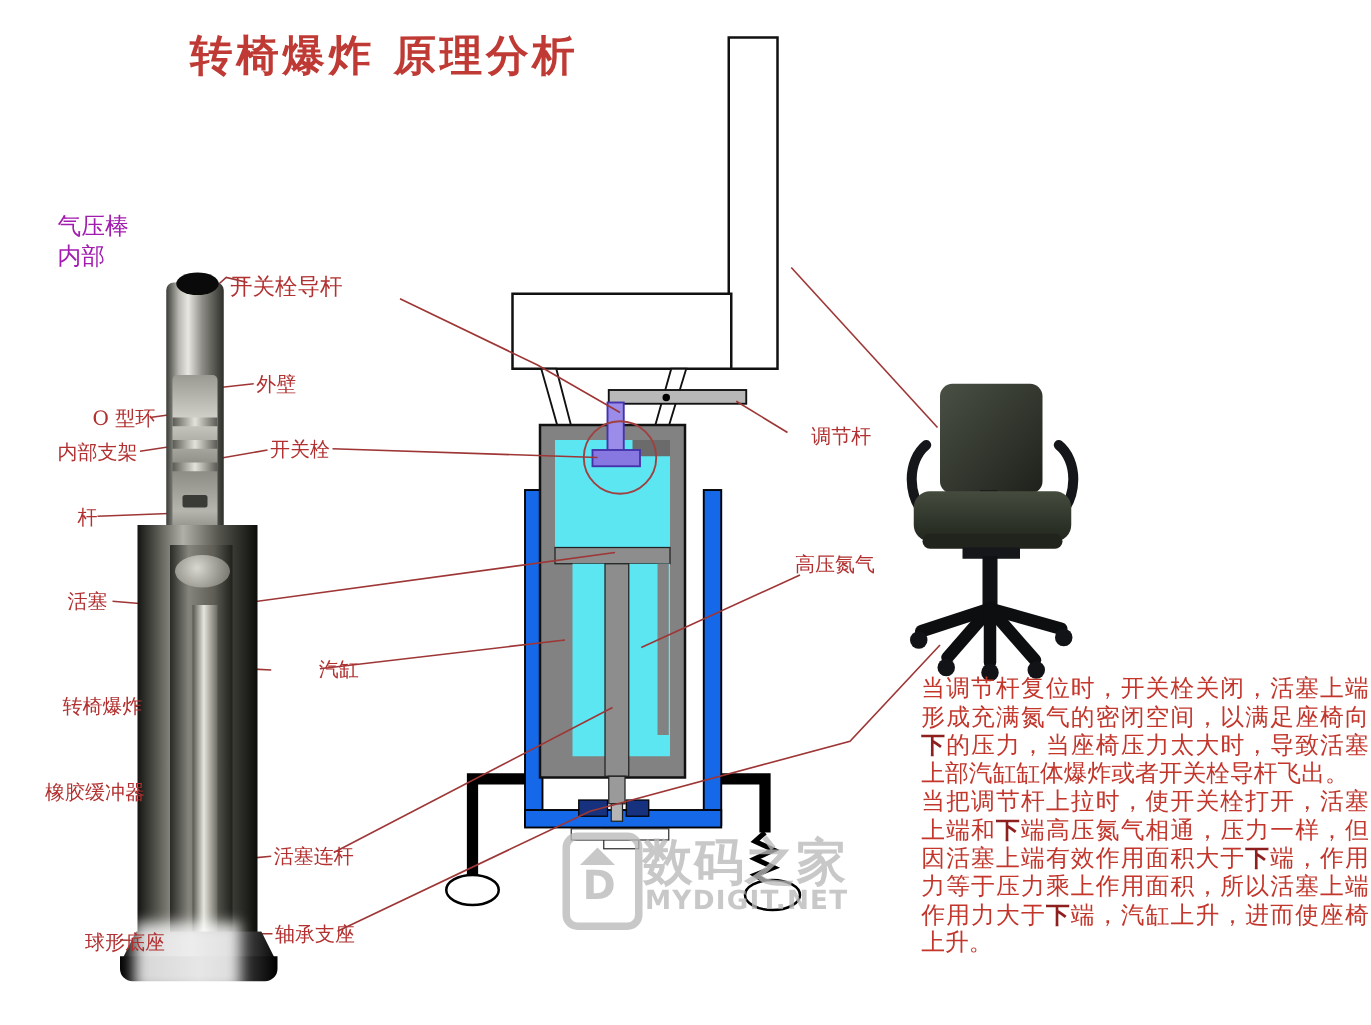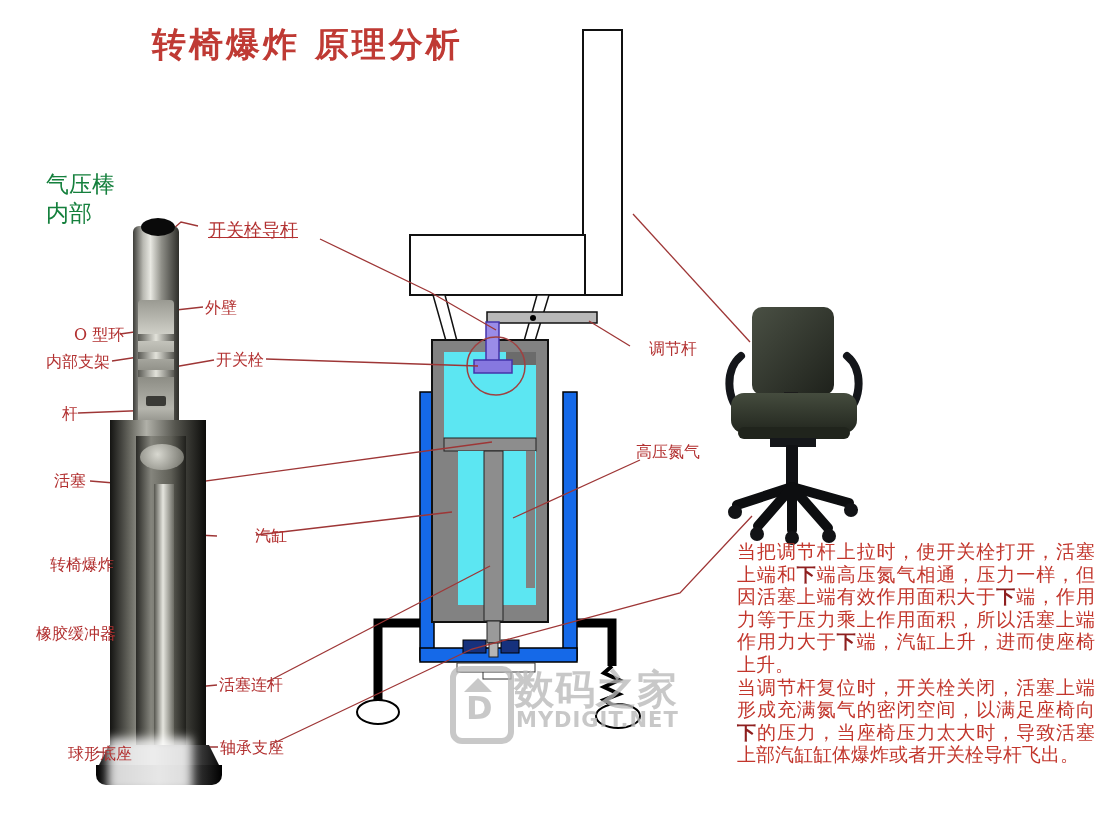--- a/index.html
+++ b/index.html
@@ -3,21 +3,21 @@
 <meta charset="utf-8">
 <style>
   html,body{margin:0;padding:0;background:#ffffff;}
   #canvas{position:relative;width:1097px;height:820px;background:#ffffff;overflow:hidden;
           font-family:"DejaVu Serif","Liberation Serif",serif;}
   .abs{position:absolute;}
   
   .title{left:152px;top:22px;font-size:34px;color:#bf3a34;letter-spacing:3px;white-space:nowrap;font-weight:bold;}
   .lbl{position:absolute;color:#b23030;font-size:16px;white-space:nowrap;line-height:1.1;}
   .lbl-lg{font-size:18px;}
-  .photo-head{left:46px;top:170px;font-size:23px;color:#15803d;line-height:1.25;}
+  .photo-head{left:46px;top:170px;font-size:19px;color:#a21caf;line-height:1.25;}
   .para{left:737px;top:540px;width:358px;color:#c2362c;font-size:19px;line-height:22.6px;
         text-align:justify;}
   .para .seg-bold{font-weight:bold;color:#8e1f1f;}
   
   .photo-wrap{left:96px;top:218px;width:126px;height:572px;}
   .pt{position:absolute;}
   .tube{left:37px;top:8px;width:46px;height:212px;border-radius:6px 6px 0 0;
         background:linear-gradient(90deg,#3c3c38 0%,#b9b9b2 22%,#e8e8e2 38%,#8f8f88 62%,#2e2e2a 100%);}
   .tube-top{left:45px;top:0;width:34px;height:18px;border-radius:50%;background:#0a0a0a;}
   .tube-cut{left:42px;top:82px;width:36px;height:136px;border-radius:4px;
@@ -186,39 +186,39 @@
     <div class="pt blur-patch"></div>
   </div>
 
   <div class="abs title">转椅爆炸 原理分析</div>
 
   <div class="abs photo-head">
     <div>气压棒</div>
     <div>内部</div>
   </div>
 
-  <div class="lbl lbl-lg" style="left:208px;top:220px;text-decoration:underline;">开关栓导杆</div>
+  <div class="lbl lbl-lg" style="left:184px;top:220px;">开关栓导杆</div>
   <div class="lbl" style="left:205px;top:299px;">外壁</div>
   <div class="lbl" style="left:74px;top:326px;">O 型环</div>
   <div class="lbl" style="left:46px;top:353px;">内部支架</div>
   <div class="lbl" style="left:216px;top:351px;">开关栓</div>
   <div class="lbl" style="left:62px;top:405px;">杆</div>
   <div class="lbl" style="left:54px;top:472px;">活塞</div>
   <div class="lbl" style="left:219px;top:527px;margin-left:36px;">汽缸</div>
   <div class="lbl" style="left:50px;top:556px;">转椅爆炸</div>
   <div class="lbl" style="left:36px;top:625px;">橡胶缓冲器</div>
   <div class="lbl" style="left:219px;top:676px;">活塞连杆</div>
   <div class="lbl" style="left:220px;top:739px;">轴承支座</div>
   <div class="lbl" style="left:20px;top:745px;margin-left:48px;">球形底座</div>
   <div class="lbl" style="left:617px;top:340px;margin-left:32px;">调节杆</div>
   <div class="lbl" style="left:636px;top:443px;">高压氮气</div>
 
   <div class="abs para">
+    <div><span>当调节杆复位时，开关栓关闭，活塞上端形成充满氮气的密闭空间，以满足座椅向</span><span class="seg-bold">下</span><span>的压力，当座椅压力太大时，导致活塞上部汽缸缸体爆炸或者开关栓导杆飞出。</span></div>
     <div><span>当把调节杆上拉时，使开关栓打开，活塞上端和</span><span class="seg-bold">下</span><span>端高压氮气相通，压力一样，但因活塞上端有效作用面积大于</span><span class="seg-bold">下</span><span>端，作用力等于压力乘上作用面积，所以活塞上端作用力大于</span><span class="seg-bold">下</span><span>端，汽缸上升，进而使座椅上升。</span></div>
-    <div><span>当调节杆复位时，开关栓关闭，活塞上端形成充满氮气的密闭空间，以满足座椅向</span><span class="seg-bold">下</span><span>的压力，当座椅压力太大时，导致活塞上部汽缸缸体爆炸或者开关栓导杆飞出。</span></div>
   </div>
 
   <div class="abs wm">
     <div class="wm-logo">
       <div class="wm-house"></div>
       <div class="wm-d">D</div>
     </div>
     <div class="wm-brand">数码之家</div>
     <div class="wm-site">MYDIGIT.NET</div>
   </div>

